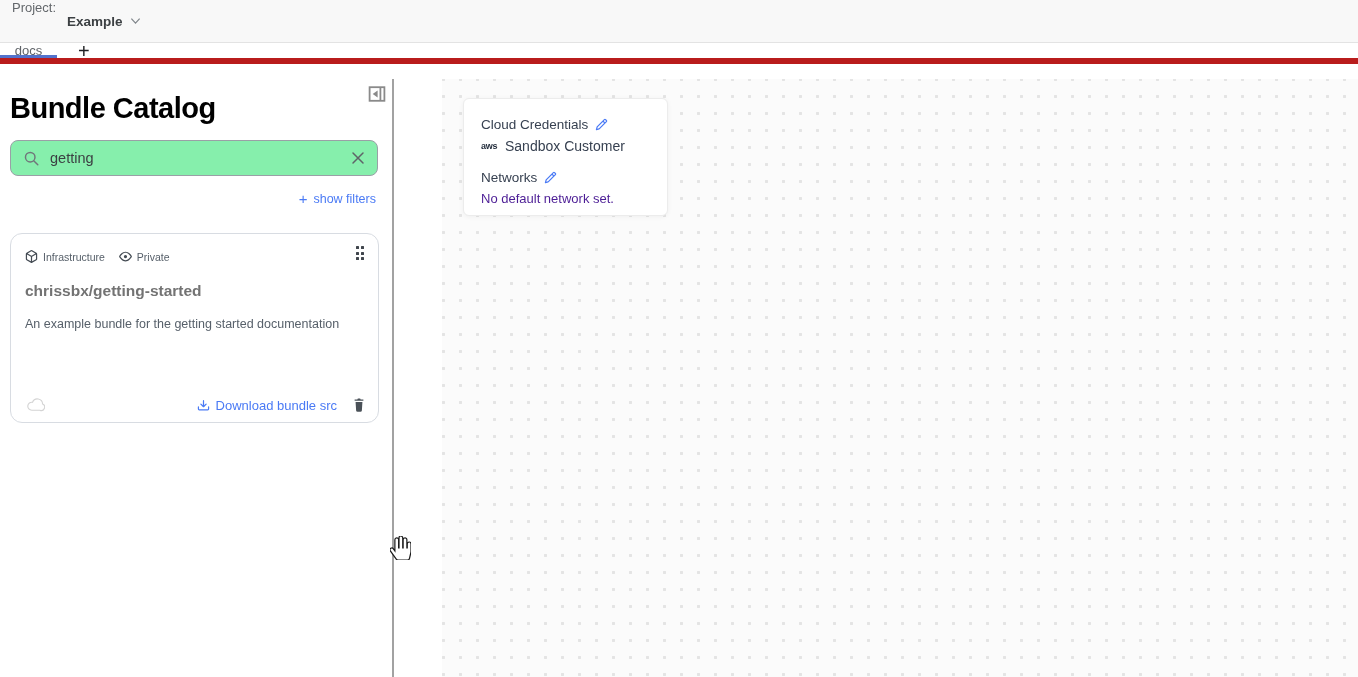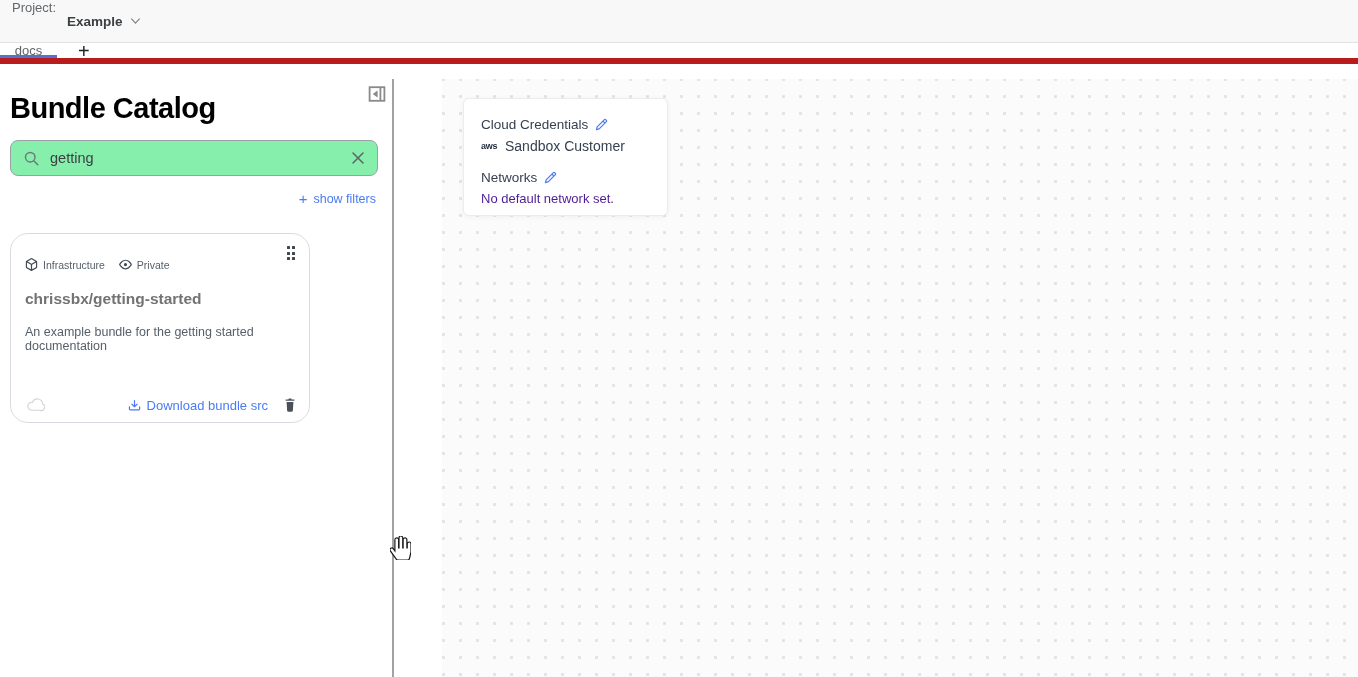--- a/index.html
+++ b/index.html
@@ -59,22 +59,22 @@
 
   .filters-row { position: absolute; top: 113px; right: 16px; }
   .filters-link {
     display: flex; align-items: center; gap: 6px; text-decoration: none;
     color: #4a7af5; font-size: 12.5px; cursor: pointer;
   }
   .filters-plus { font-size: 15px; line-height: 12px; }
 
   
   .bundle-card {
-    position: absolute; top: 154px; left: 10px; width: 300px; height: 190px;
-    border: 1px solid #d8dce2; border-radius: 18px; background: #fff; padding: 24px 14px;
+    position: absolute; top: 154px; left: 10px; width: 369px; height: 190px;
+    border: 1px solid #d8dce2; border-radius: 12px; background: #fff; padding: 16px 14px;
   }
   .badges-row { display: flex; align-items: center; gap: 14px; }
   .badge { display: flex; align-items: center; gap: 5px; font-size: 10.5px; color: #57606a; }
   .drag-handle {
     position: absolute; top: 10px; right: 12px; cursor: grab;
     display: grid; grid-template-columns: repeat(2, 3px); grid-gap: 2.5px; padding: 2px;
   }
   .drag-dot { width: 3px; height: 3px; background: #40464d; border-radius: 0.5px; }
   .bundle-name { margin-top: 19px; font-size: 15.5px; font-weight: bold; color: #737373; }
   .bundle-desc { margin-top: 17px; font-size: 12.5px; color: #57606a; }

